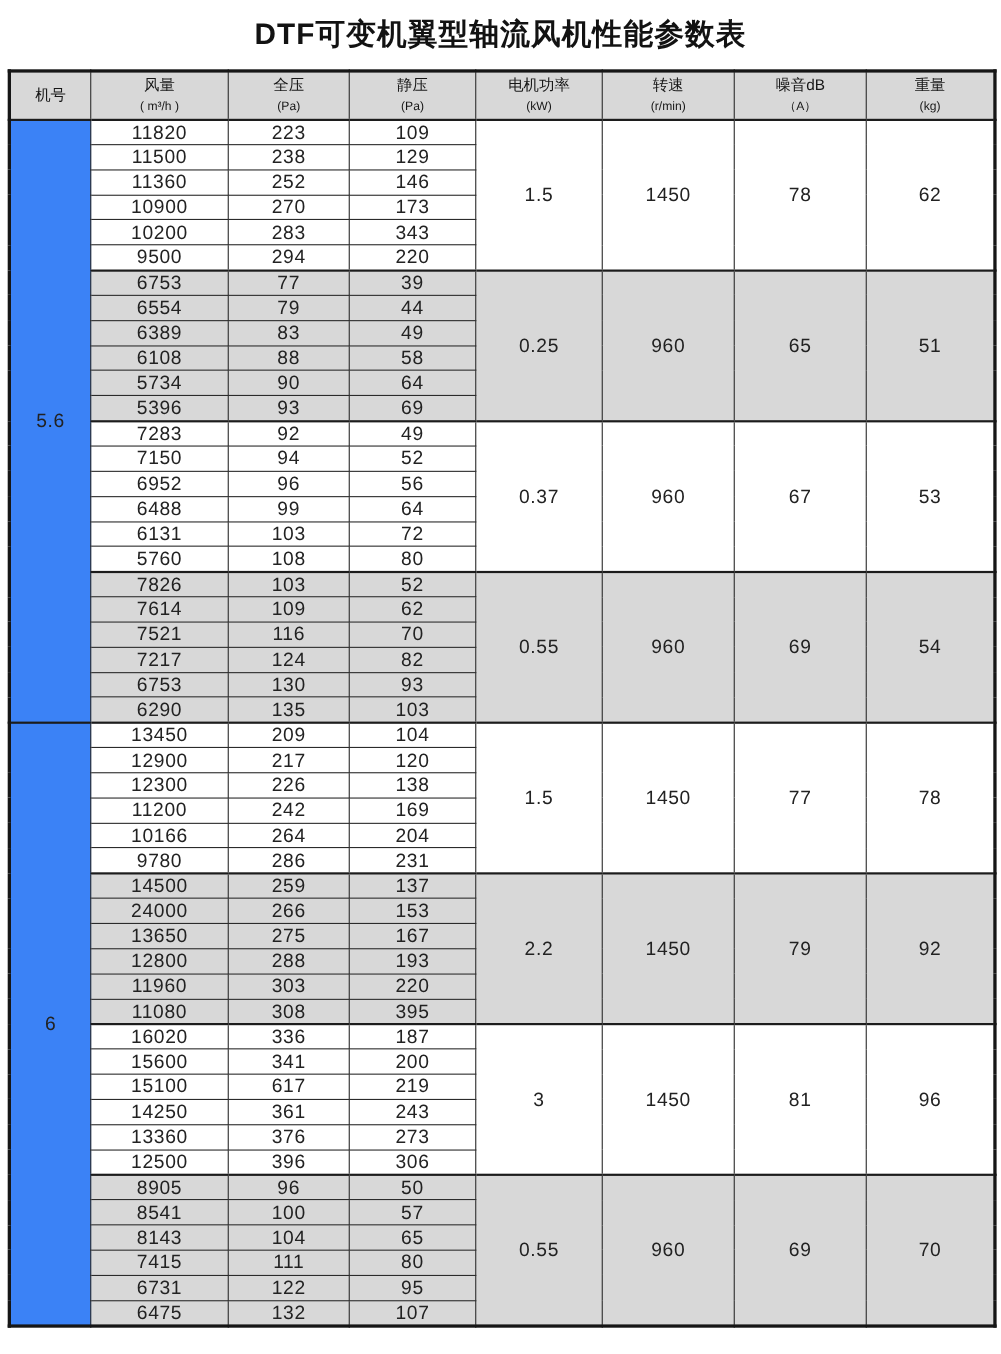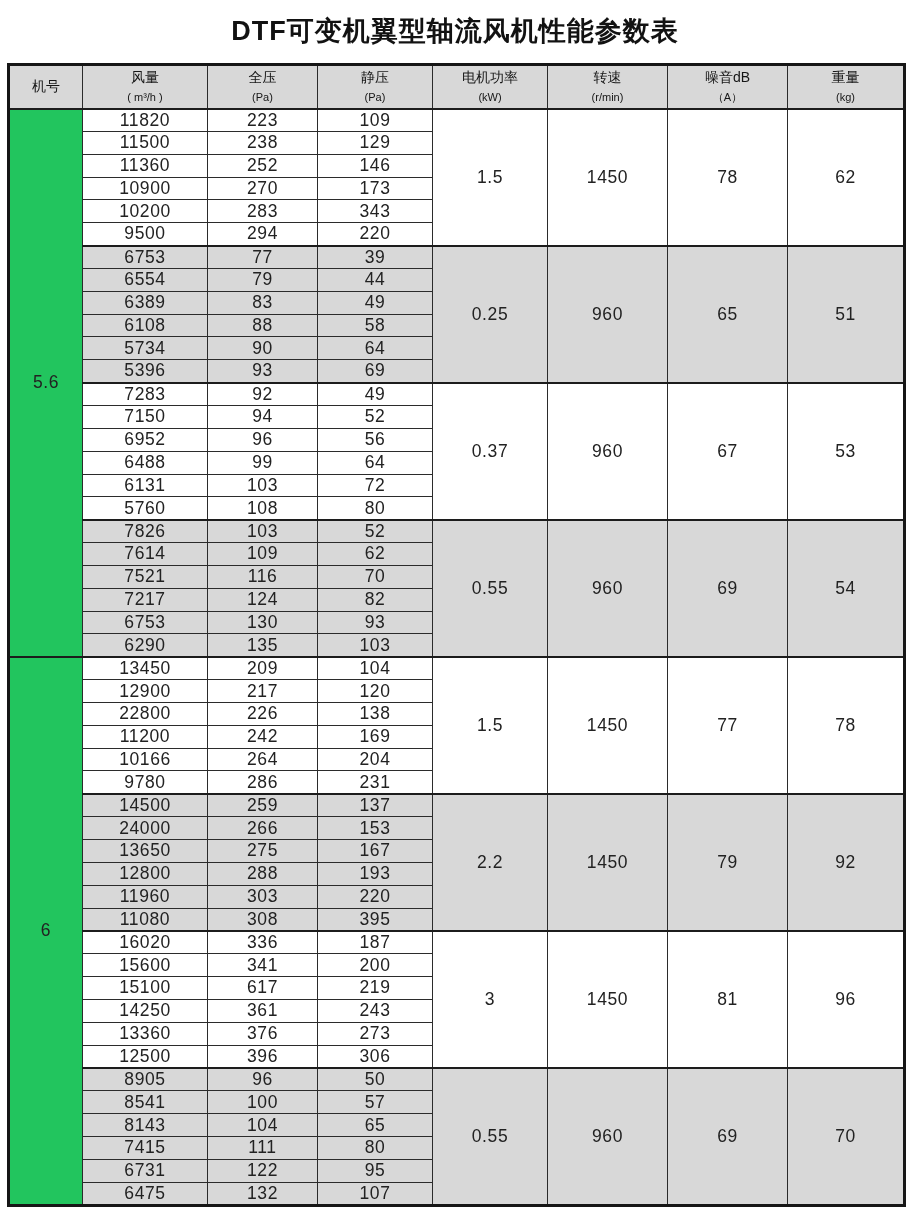--- a/index.html
+++ b/index.html
@@ -49,21 +49,21 @@
     text-align: center;
     vertical-align: middle;
     height: 22.85px;
     padding: 0;
     font-size: 17.5px;
     letter-spacing: 0.6px;
     color: #222222;
     background: #ffffff;
   }
   tr.shaded td { background: #d8d8d8; }
-  td.machine-cell { background: #22c55e; }
+  td.machine-cell { background: #3b82f6; }
   tr.group-start td { border-top: 2px solid #1c1c1c; }
 </style>
 </head>
 <body>
 
 <div class="page">
 
   <div class="title">DTF可变机翼型轴流风机性能参数表</div>
 
   <table class="perf">
@@ -260,21 +260,21 @@
           <td rowspan="6" class="merged-cell">1450</td>
           <td rowspan="6" class="merged-cell">77</td>
           <td rowspan="6" class="merged-cell">78</td>
         </tr>
         <tr>
           <td>12900</td>
           <td>217</td>
           <td>120</td>
         </tr>
         <tr>
-          <td>22800</td>
+          <td>12300</td>
           <td>226</td>
           <td>138</td>
         </tr>
         <tr>
           <td>11200</td>
           <td>242</td>
           <td>169</td>
         </tr>
         <tr>
           <td>10166</td>

